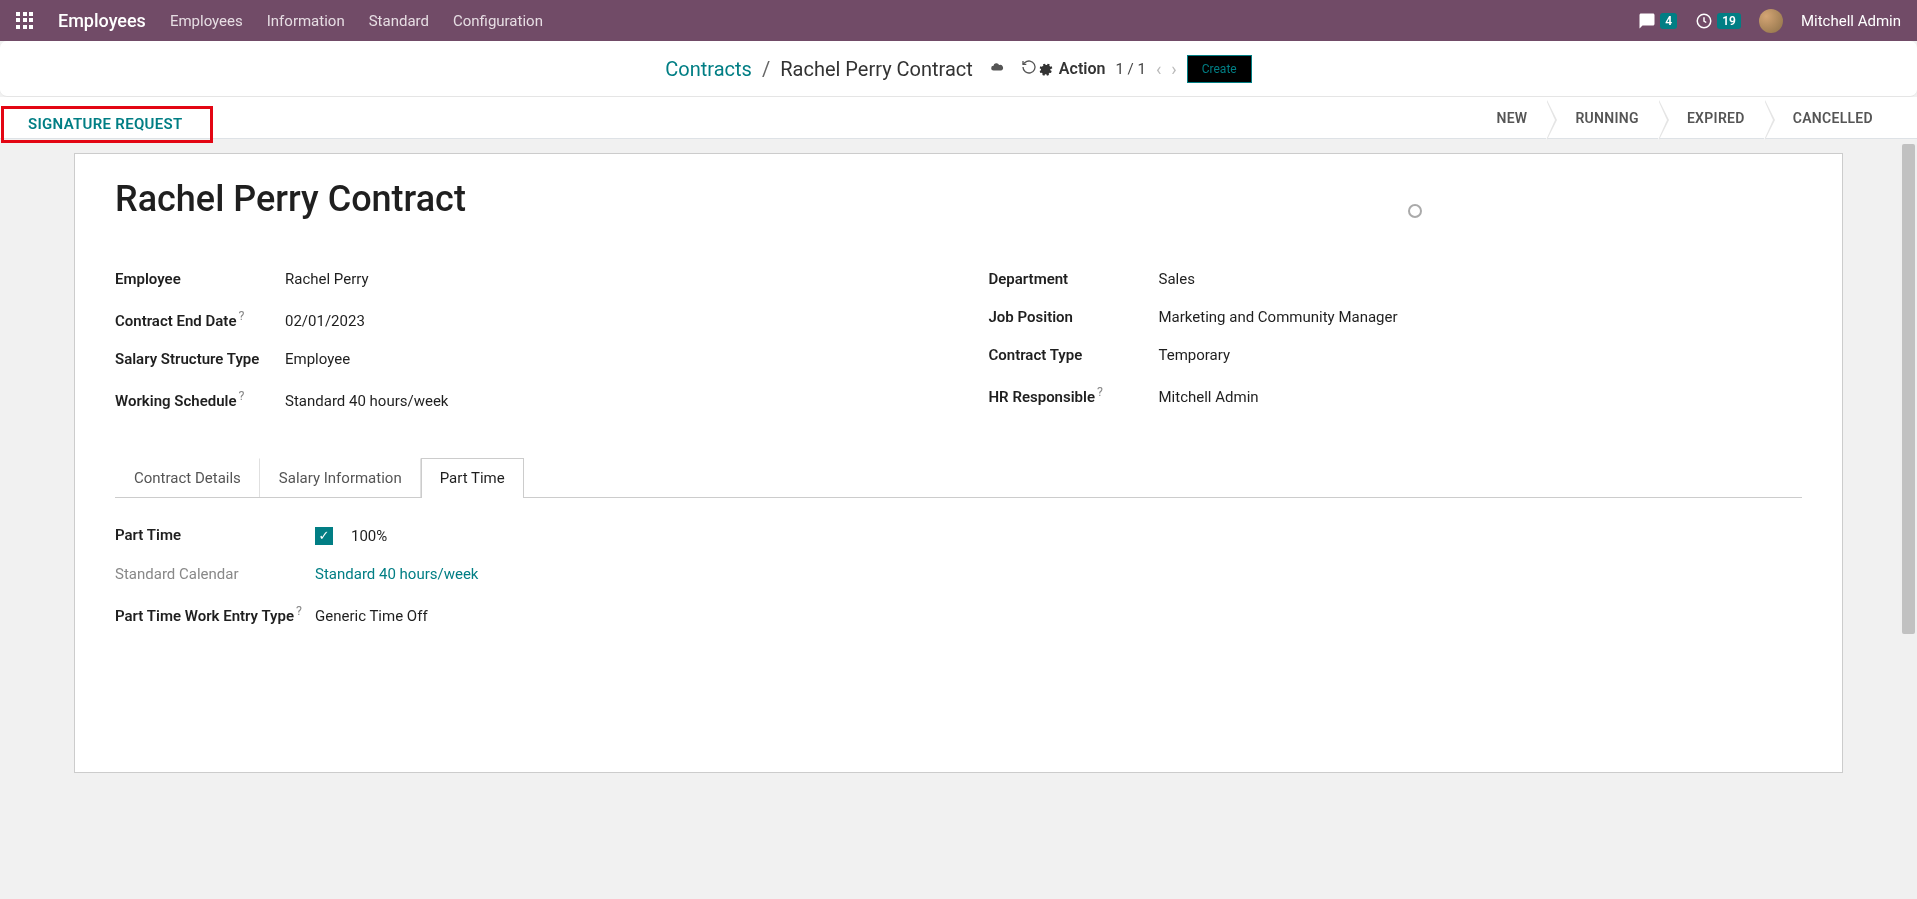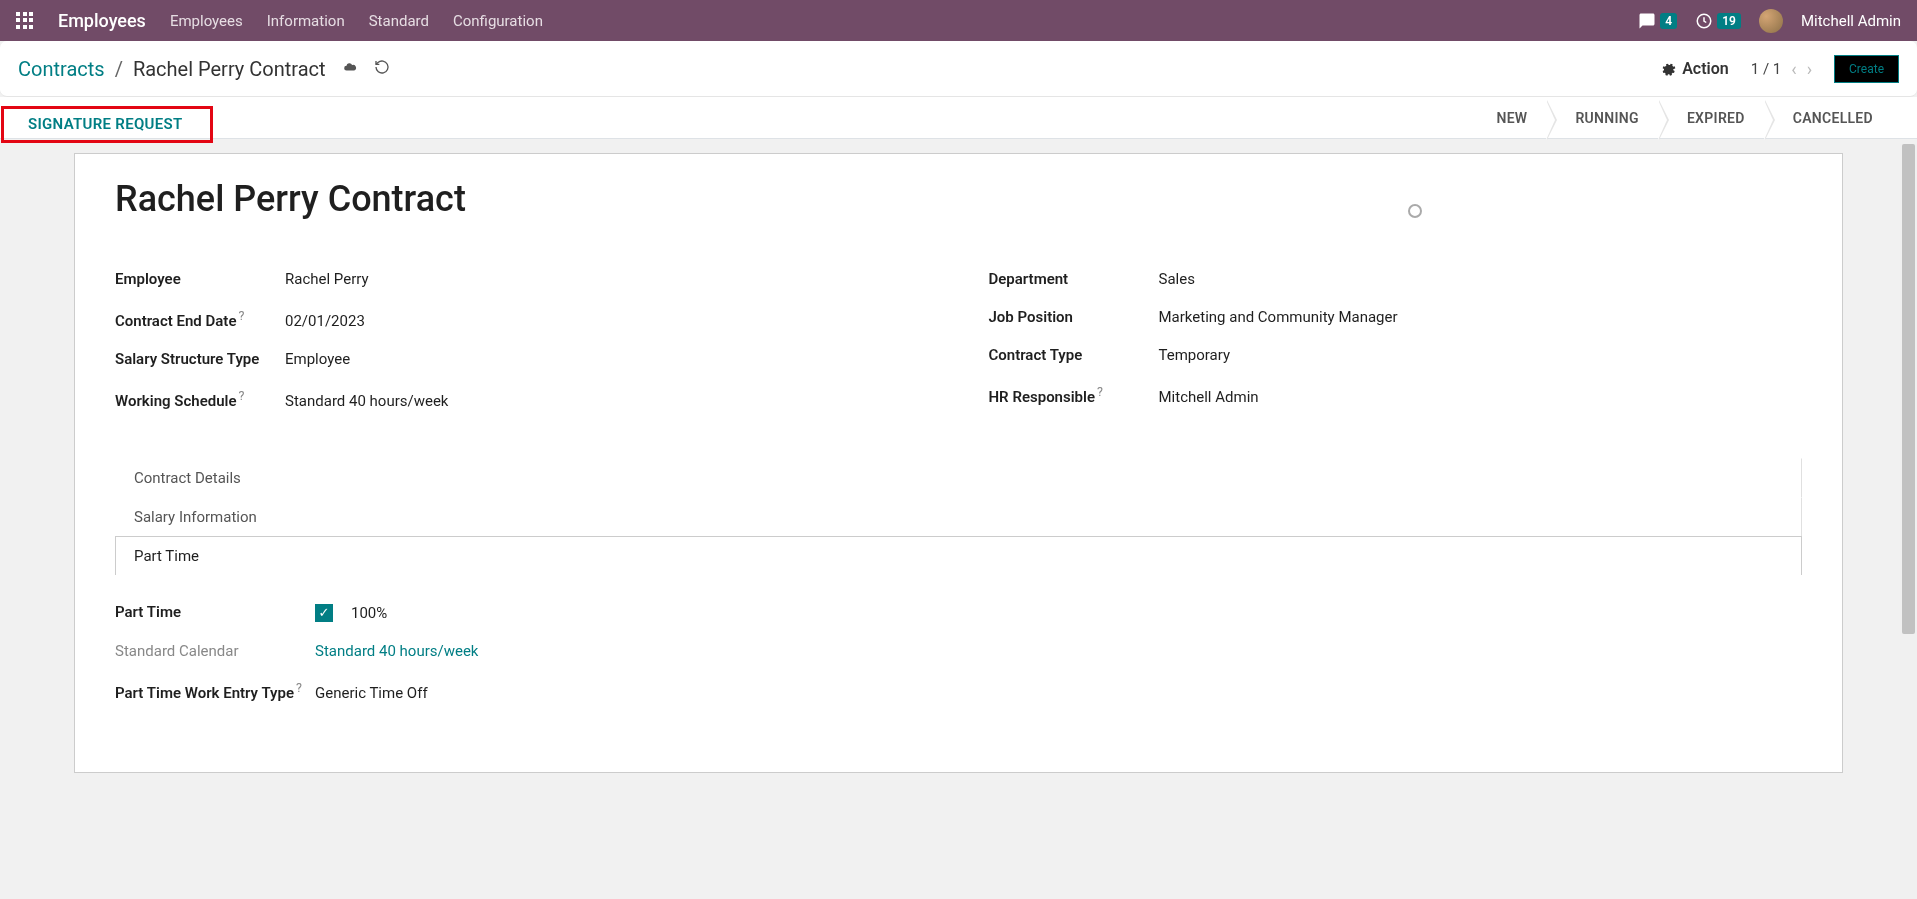--- a/index.html
+++ b/index.html
@@ -12,27 +12,27 @@
 .apps-icon span { background: #fff; width: 4px; height: 4px; }
 .app-name { font-size: 18px; font-weight: 500; }
 .nav-link { color: #e6dde3; font-size: 15px; cursor: pointer; }
 .navbar-right { display: flex; align-items: center; gap: 18px; }
 .icon-badge { display: flex; align-items: center; gap: 4px; }
 .badge { background: #017E84; color: #fff; font-size: 12px; padding: 1px 5px; border-radius: 3px; font-weight: 600; }
 .avatar { width: 24px; height: 24px; border-radius: 50%; background: radial-gradient(circle at 30% 30%, #d4a574, #8b6f47); }
 .user-name { font-size: 15px; }
 
 
-.control-bar { background: #fff; height: 56px; display: flex; align-items: center; justify-content: space-between; padding: 16px 18px; border-bottom: 1px solid #e5e5e5; border-radius: 7px; }
+.control-bar { background: #fff; height: 56px; display: flex; align-items: center; justify-content: center; padding: 16px 18px; border-bottom: 1px solid #e5e5e5; border-radius: 7px; }
 .breadcrumb { display: flex; align-items: center; gap: 10px; font-size: 20px; }
 .bc-link { color: #017E84; cursor: pointer; }
 .bc-sep { color: #666; }
 .bc-current { color: #333; }
 .bc-icon { color: #666; font-size: 15px; margin-left: 6px; cursor: pointer; }
-.control-right { display: flex; align-items: center; gap: 22px; }
+.control-right { display: flex; align-items: center; gap: 10px; }
 .action-btn { display: flex; align-items: center; gap: 6px; color: #333; font-size: 16px; font-weight: 600; cursor: pointer; }
 .pager { display: flex; align-items: center; gap: 10px; font-size: 15px; color: #444; }
 .pager-arrow { color: #bbb; font-size: 18px; cursor: pointer; }
 .create-btn { border: 1px solid #017E84; color: #017E84; background: #000000; padding: 6px 14px; font-size: 12px; cursor: pointer; }
 
 
 .statusbar-row { background: #fff; height: 42px; display: flex; align-items: center; justify-content: space-between; border-bottom: 1px solid #dee2e6; position: relative; }
 .sig-req-box { border: 3px solid #E30613; padding: 5px 28px 7px 24px; margin-left: 1px; margin-top: 13px; }
 .sig-req { color: #017E84; font-size: 15px; font-weight: 600; letter-spacing: 0.3px; }
 .statusbar { display: flex; align-items: flex-end; padding-right: 24px; }
@@ -49,21 +49,21 @@
 .sheet-inner { position: relative; }
 
 .form-grid { display: flex; gap: 60px; margin-bottom: 20px; }
 .form-col { flex: 1; }
 .form-row { display: flex; margin-bottom: 20px; align-items: baseline; }
 .form-label { width: 170px; font-size: 15px; font-weight: 600; color: #1f1f1f; flex-shrink: 0; }
 .form-label sup { color: #888; font-weight: 400; margin-left: 2px; }
 .form-value { font-size: 15px; color: #1f1f1f; }
 
 
-.tabs { display: flex; border-bottom: 1px solid #ccc; margin-top: 28px; flex-direction: column; }
+.tabs { display: flex; border-bottom: 1px solid #ccc; margin-top: 28px; }
 .tab { padding: 10px 18px; font-size: 15px; color: #555; border: 1px solid transparent; border-bottom: none; cursor: pointer; }
 .tab.active { border-color: #ccc; background: #fff; color: #1f1f1f; margin-bottom: -1px; }
 .tab:not(.active) { border-right: 1px solid #e0e0e0; }
 
 .tab-content { padding-top: 28px; }
 .pt-row { display: flex; margin-bottom: 20px; align-items: baseline; }
 .pt-label { width: 200px; font-size: 15px; font-weight: 600; color: #1f1f1f; flex-shrink: 0; }
 .pt-label.muted { color: #888; font-weight: 400; }
 .pt-label sup { color: #888; font-weight: 400; margin-left: 2px; }
 .pt-value { font-size: 15px; color: #1f1f1f; display: flex; align-items: center; gap: 18px; }

